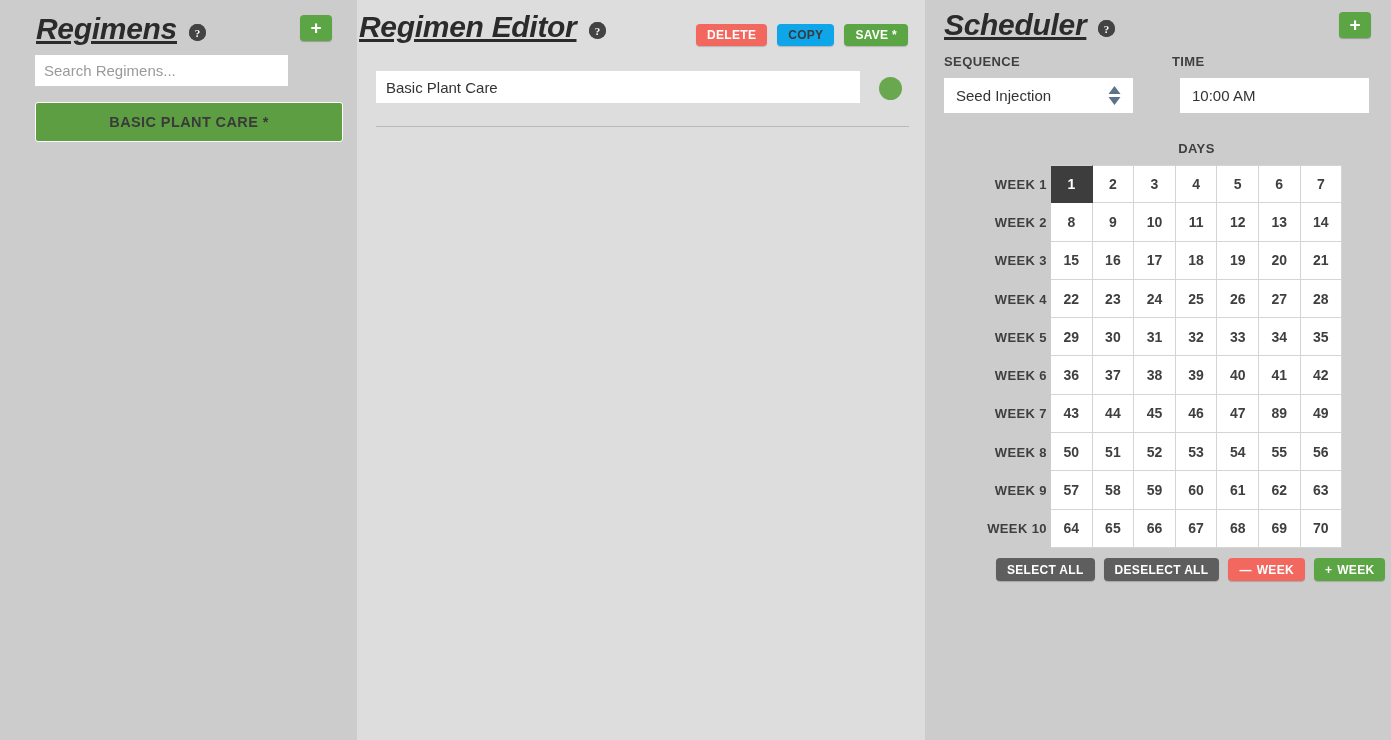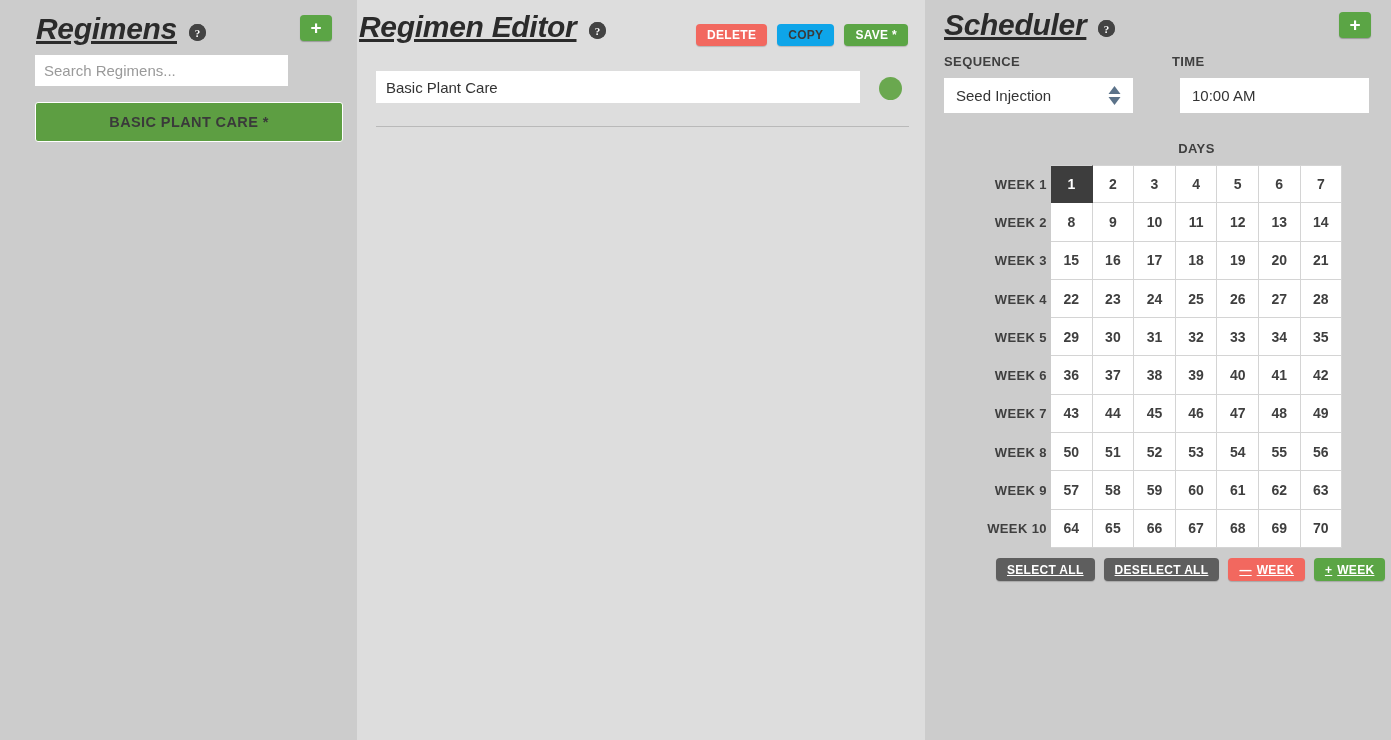--- a/index.html
+++ b/index.html
@@ -282,21 +282,20 @@
     font-size: 12px;
     font-weight: bold;
     letter-spacing: 0.3px;
     color: #ffffff;
     cursor: pointer;
     box-shadow: 0 1px 1px rgba(0,0,0,0.18);
     display: inline-flex;
     align-items: center;
     gap: 5px;
     font-family: "Liberation Sans", sans-serif;
-    text-decoration: underline;
   }
   .btn-grey  { background: #5e5e5e; }
   .btn-red   { background: #f2685f; }
   .btn-green { background: #5ba545; }
 </style>
 </head>
 <body>
 
 <div id="app">
 
@@ -440,21 +439,21 @@
             <div class="day-cell">41</div>
             <div class="day-cell">42</div>
           </div>
           <div class="cal-row">
             <div class="week-label">WEEK 7</div>
             <div class="day-cell">43</div>
             <div class="day-cell">44</div>
             <div class="day-cell">45</div>
             <div class="day-cell">46</div>
             <div class="day-cell">47</div>
-            <div class="day-cell">48</div>
+            <div class="day-cell">89</div>
             <div class="day-cell">49</div>
           </div>
           <div class="cal-row">
             <div class="week-label">WEEK 8</div>
             <div class="day-cell">50</div>
             <div class="day-cell">51</div>
             <div class="day-cell">52</div>
             <div class="day-cell">53</div>
             <div class="day-cell">54</div>
             <div class="day-cell">55</div>

